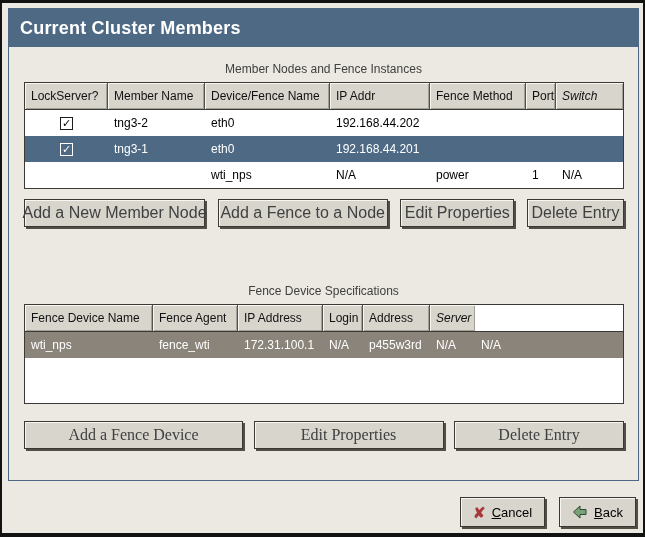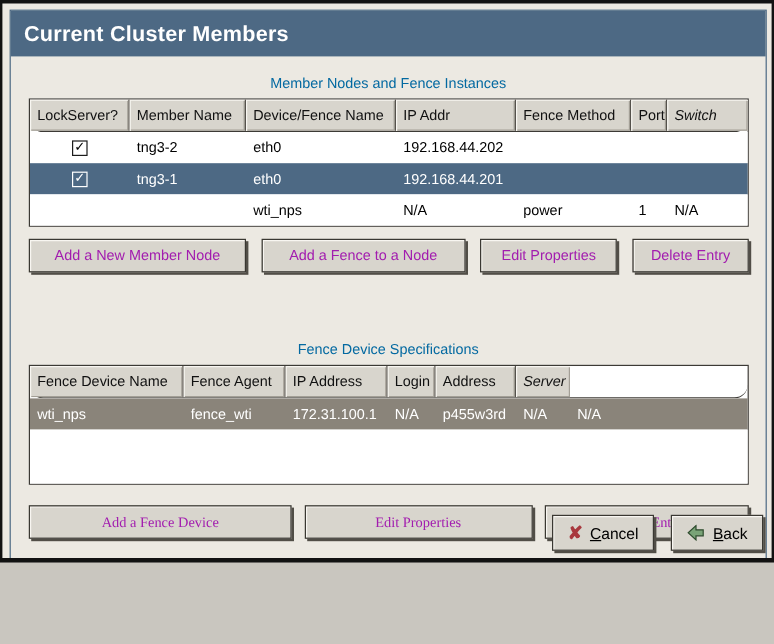--- a/index.html
+++ b/index.html
@@ -1,48 +1,48 @@
 <!DOCTYPE html>
 <html><head>
 <meta charset="utf-8">
 <style>
   * { margin:0; padding:0; box-sizing:border-box; }
   html,body { background:#c9c6bf; }
   body { font-family:"Liberation Sans","DejaVu Sans",sans-serif; }
 
   .window {
-    position:relative; width:645px; height:469px;
+    position:relative; width:645px; height:537px;
     background:#ECE9E2;
     border:2px solid #121212;
     border-top-width:3px; border-bottom-width:4px;
     overflow:hidden;
   }
 
   .panel {
     position:absolute; left:6px; top:5px; width:631px; height:473px;
     border:1px solid #4C6884; background:#ECE9E2;
   }
 
   .titlebar {
     height:38px; background:#4D6984; color:#fff;
     display:flex; align-items:center;
     padding-left:11px; font-size:18px; font-weight:bold;
     letter-spacing:.2px;
   }
 
-  .caption { text-align:center; font-size:12px; color:#0369a1; }
+  .caption { text-align:center; font-size:12px; color:#404040; }
   .caption1 { margin-top:15px; }
   .caption2 { margin-top:57px; }
 
   .tbl {
     margin:6px 14px 0 15px;
     border:1px solid #3c3a35;
     background:#fff;
   }
-  .thead { display:flex; border-bottom:1px solid #3c3a35;border-radius:11px; }
+  .thead { display:flex; border-bottom:1px solid #3c3a35; }
   .th {
     background:#D8D5CD; font-size:12px; color:#111;
     padding:6px 0 6px 6px; height:26px;
     border-right:1px solid #55524c;
     box-shadow:inset 1px 1px 0 #F8F6F1, inset -1px -1px 0 #a39f96;
     white-space:nowrap; overflow:hidden;
   }
   .th:last-child { border-right:none;font-style:italic; }
   .trow { display:flex; align-items:center; height:26px; font-size:12px; color:#000; background:#fff; }
   .trow.sel-blue { background:#4D6984; color:#fff; }
@@ -65,21 +65,21 @@
   }
   .sel-blue .checkbox { background:transparent; border-color:#fff; color:#fff; }
 
   .emptyrows { height:45px; background:#fff; }
 
   .btnrow { display:flex; justify-content:space-between; margin:10px 14px 0 15px; }
   .btnrow2 { margin-top:17px;font-family:Liberation Serif, serif; }
   .btn {
     background:#D8D5CD; border:1px solid #3a3832;
     box-shadow:2px 2px 0 #514e47, inset 1px 1px 0 #F8F6F1;
-    font-size:12px; color:#a21caf; height:28px;
+    font-size:16px; color:#404040; height:28px;
     display:flex; align-items:center; justify-content:center;
     font-family:inherit; cursor:default; white-space:nowrap;
   }
   .b1a{width:181px;} .b1b{width:170px;} .b1c{width:114px;} .b1d{width:97px;}
   .b2a{width:219px;} .b2b{width:190px;} .b2c{width:170px;}
 
   .footer {
     position:absolute; right:7px; bottom:6px;
     display:flex; gap:14px; align-items:center;
   }

